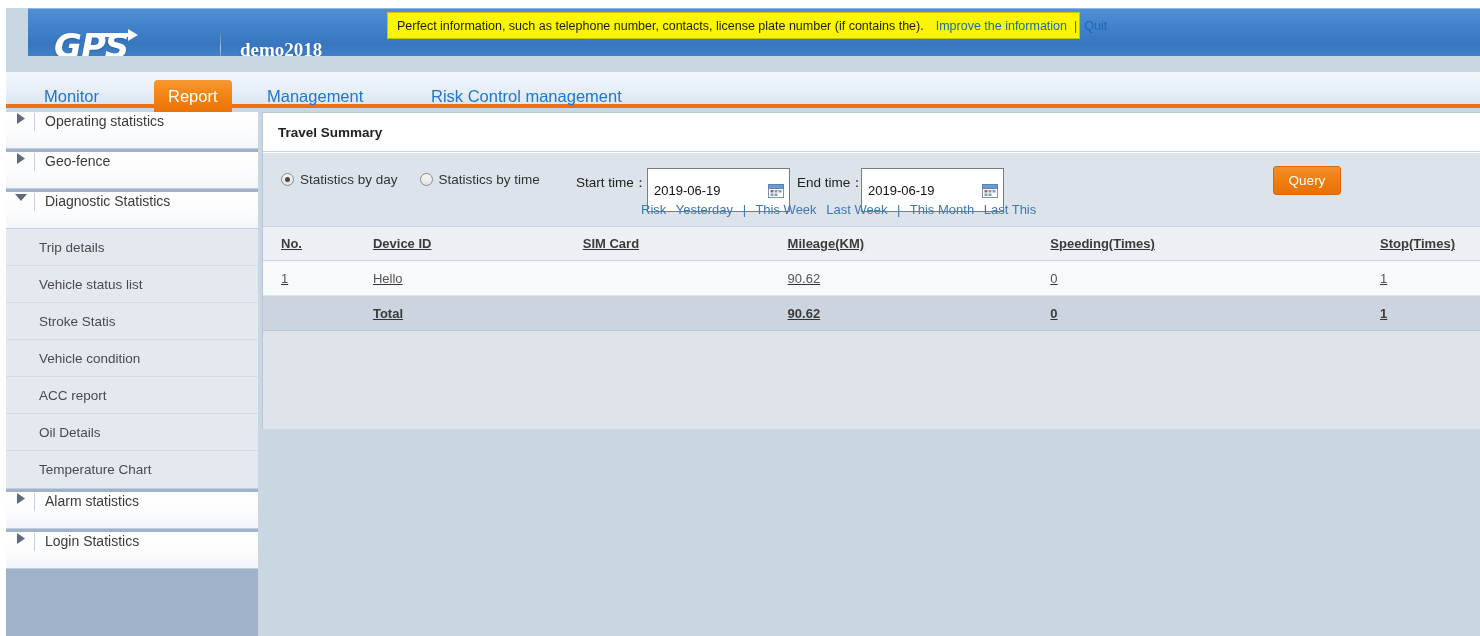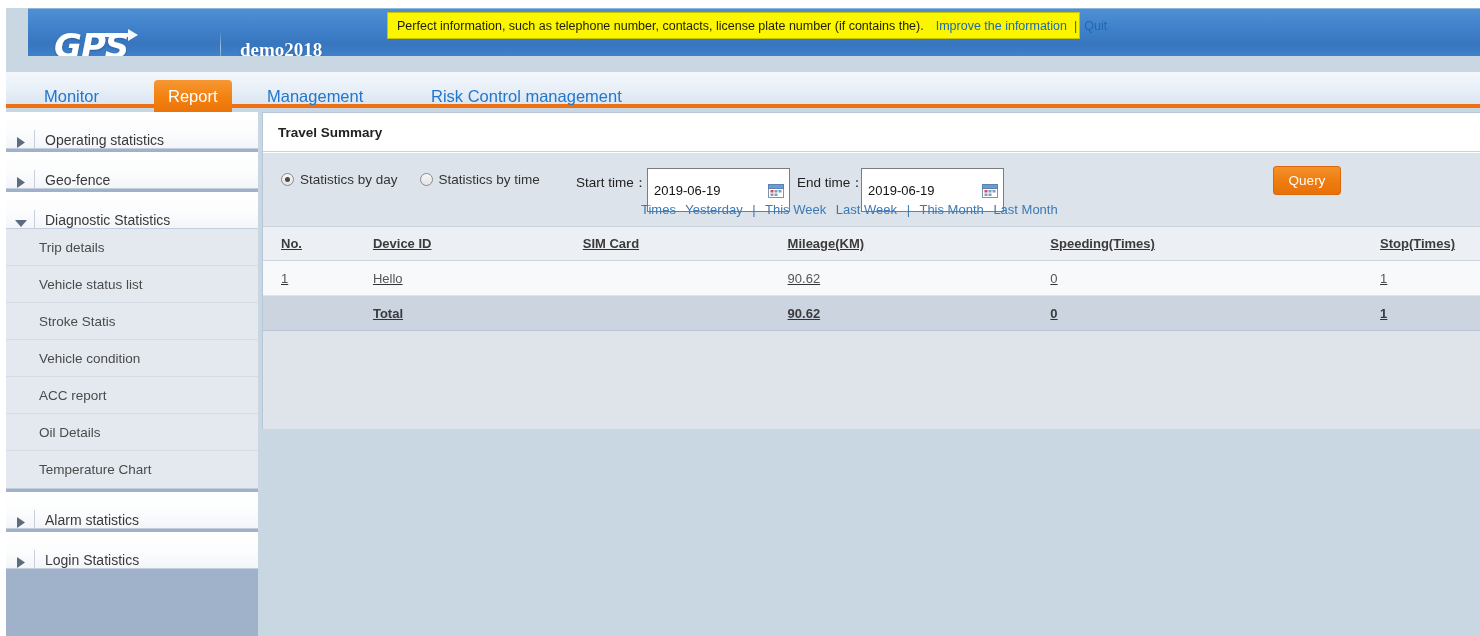--- a/index.html
+++ b/index.html
@@ -149,21 +149,21 @@
     position: relative;
     margin-bottom: 3px;
   }
   .menu-head {
     position: relative;
     height: 37px;
     background: linear-gradient(180deg, #ffffff 0%, #fbfcfd 60%, #f2f5f9 100%);
     border-top: 1px solid #ffffff;
     border-bottom: 1px solid #c2cedd;
     display: flex;
-    align-items: flex-end;
+    align-items: flex-start;
     cursor: pointer;
     box-sizing: border-box;
   }
   .menu-head .arrow {
     width: 22px;
     display: flex;
     align-items: center;
     justify-content: center;
     margin-left: 4px;
     color: #5c6b80;
@@ -509,28 +509,28 @@
           <rect x="6.5" y="7" width="3" height="2.5" fill="#7f9dc4"></rect>
           <rect x="10.5" y="7" width="3" height="2.5" fill="#7f9dc4"></rect>
           <rect x="2.5" y="10.5" width="3" height="2.5" fill="#7f9dc4"></rect>
           <rect x="6.5" y="10.5" width="3" height="2.5" fill="#7f9dc4"></rect>
         </svg>
       </div>
 
       <div class="btn-query">Query</div>
 
       <div class="quicklinks">
-        <a>Times</a>
+        <a>Risk</a>
         <a>Yesterday</a>
         <span class="bar">|</span>
         <a>This Week</a>
         <a>Last Week</a>
         <span class="bar">|</span>
         <a>This Month</a>
-        <a>Last Month</a>
+        <a>Last This</a>
       </div>
 
     </div>
 
     <div class="table">
 
       <div class="trow thead">
         <div class="c-no">No.</div>
         <div class="c-dev">Device ID</div>
         <div class="c-sim">SIM Card</div>

